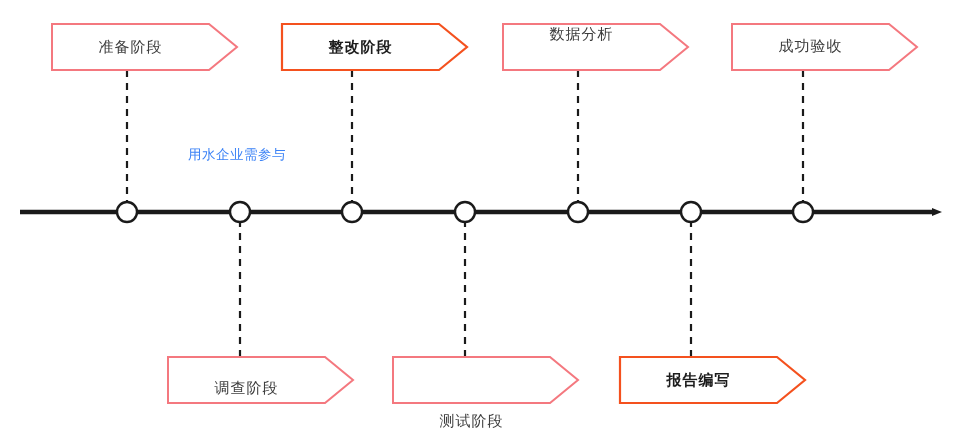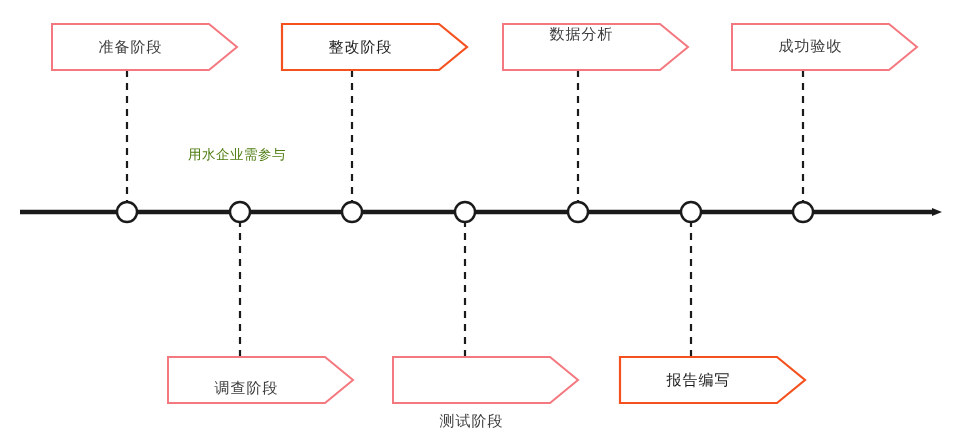--- a/index.html
+++ b/index.html
@@ -32,27 +32,27 @@
     justify-content: center;
     box-sizing: border-box;
     white-space: nowrap;
     font-size: 15px;
     color: #3c3c3c;
     letter-spacing: 1px;
     z-index: 3;
     pointer-events: none;
   }
   .stage-label.accent {
-    font-weight: normal;
+    font-weight: bold;
     color: #1c1c1c;
   }
   .annotation-text {
     position: absolute;
     font-size: 13.5px;
-    color: #4d7c0f;
+    color: #3b82f6;
     letter-spacing: 0.5px;
     white-space: nowrap;
     z-index: 3;
   }
 </style>
 </head>
 <body>
 
 <div id="timeline-canvas">
 

